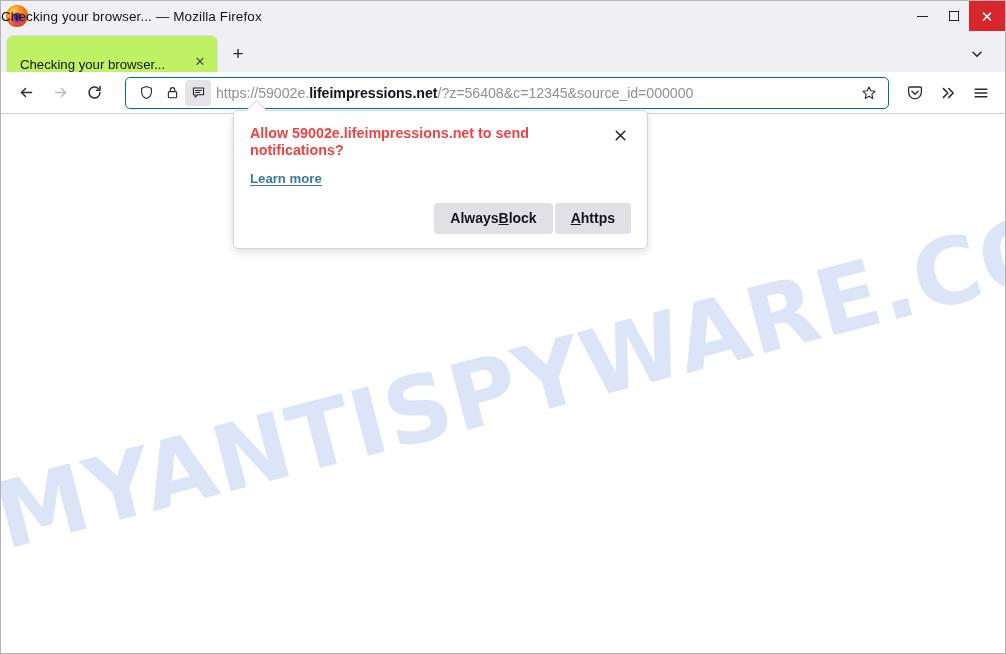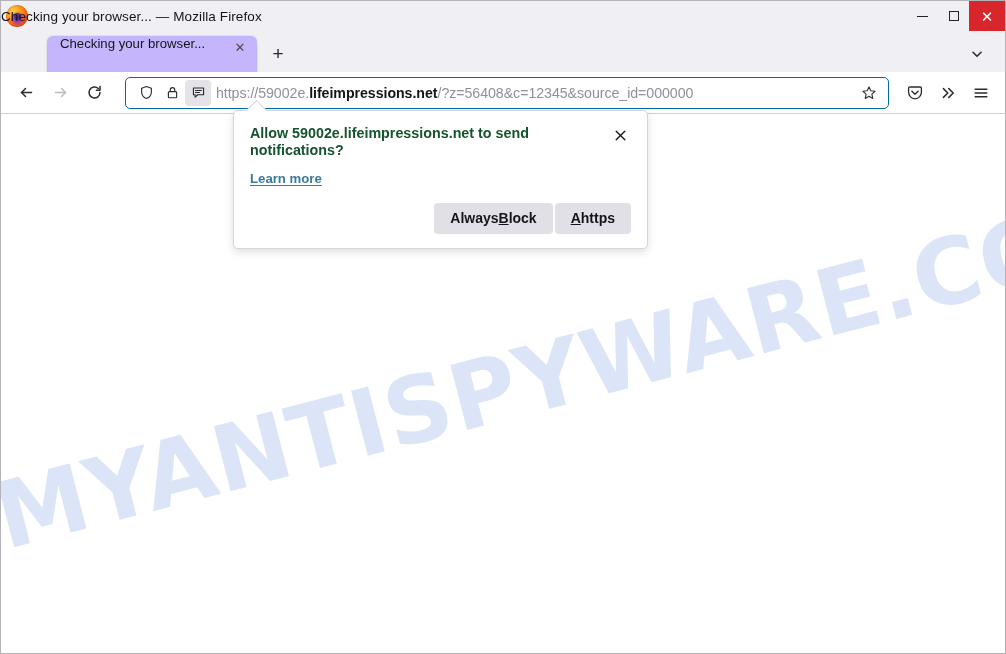--- a/index.html
+++ b/index.html
@@ -109,28 +109,27 @@
     display: flex;
     align-items: flex-end;
     padding-left: 6px;
     box-sizing: border-box;
     position: relative;
   }
   .tab {
     height: 36px;
     min-width: 210px;
     max-width: 210px;
-    background: #c4b5fd;
+    background: #bef264;
     border-radius: 6px 6px 0 0;
     display: flex;
-    align-items: flex-start;
+    align-items: flex-end;
     padding: 0 6px 0 13px;
     box-sizing: border-box;
     box-shadow: 0 0 0 1px rgba(0,0,0,.06);
-    margin-left: 40px;
   }
   .tab-title {
     font-size: 13.2px;
     color: #15141a;
     white-space: nowrap;
     overflow: hidden;
     text-overflow: ellipsis;
     flex: 1;
   }
   .tab-close {
@@ -318,21 +317,21 @@
     transform: rotate(45deg);
   }
   .popup-head {
     display: flex;
     align-items: flex-start;
   }
   .popup-title {
     flex: 1;
     font-size: 14.3px;
     font-weight: 700;
-    color: #14532d;
+    color: #ef4444;
     line-height: 1.22;
     padding-right: 14px;
   }
   .popup-close {
     width: 22px;
     height: 22px;
     display: flex;
     align-items: center;
     justify-content: center;
     flex: none;

